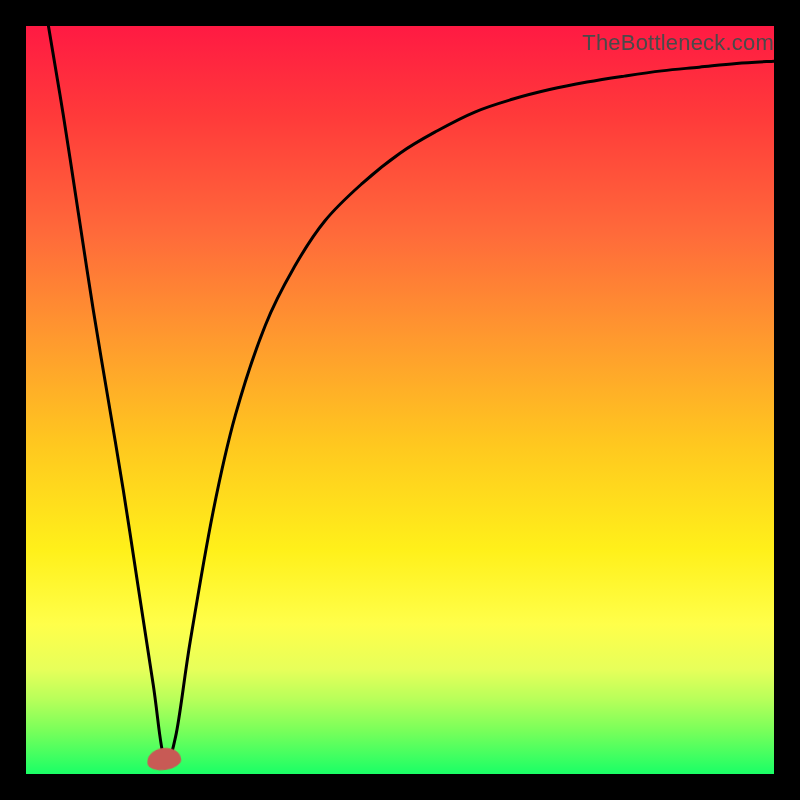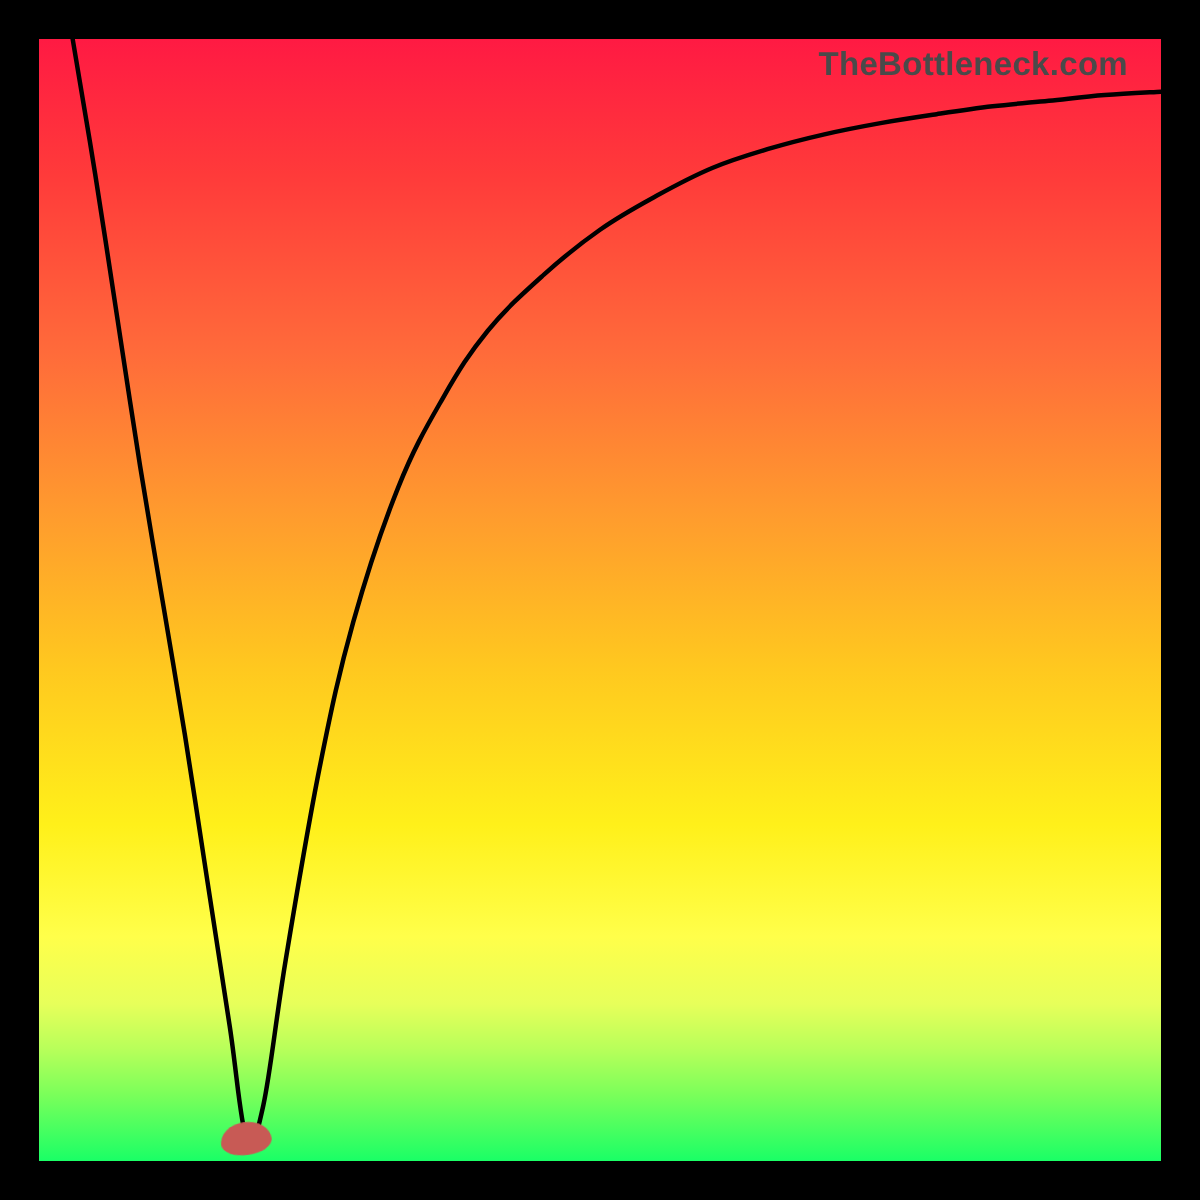--- a/index.html
+++ b/index.html
@@ -35,24 +35,24 @@
       #ffff4a 80%,
       #e7ff5a 86%,
       #b8ff5a 90%,
       #7cff5a 94%,
       #1aff66 100%
     );
   }
   .watermark {
     position: absolute;
     top: 4px;
-    right: 22px;
+    right: 0;
     color: #4a4a4a;
     font-size: 22px;
-    font-weight: 700;
+    font-weight: 400;
     letter-spacing: 0.2px;
     user-select: none;
   }
   svg.curve {
     position: absolute;
     left: 0;
     top: 0;
     width: 748px;
     height: 748px;
     overflow: visible;

